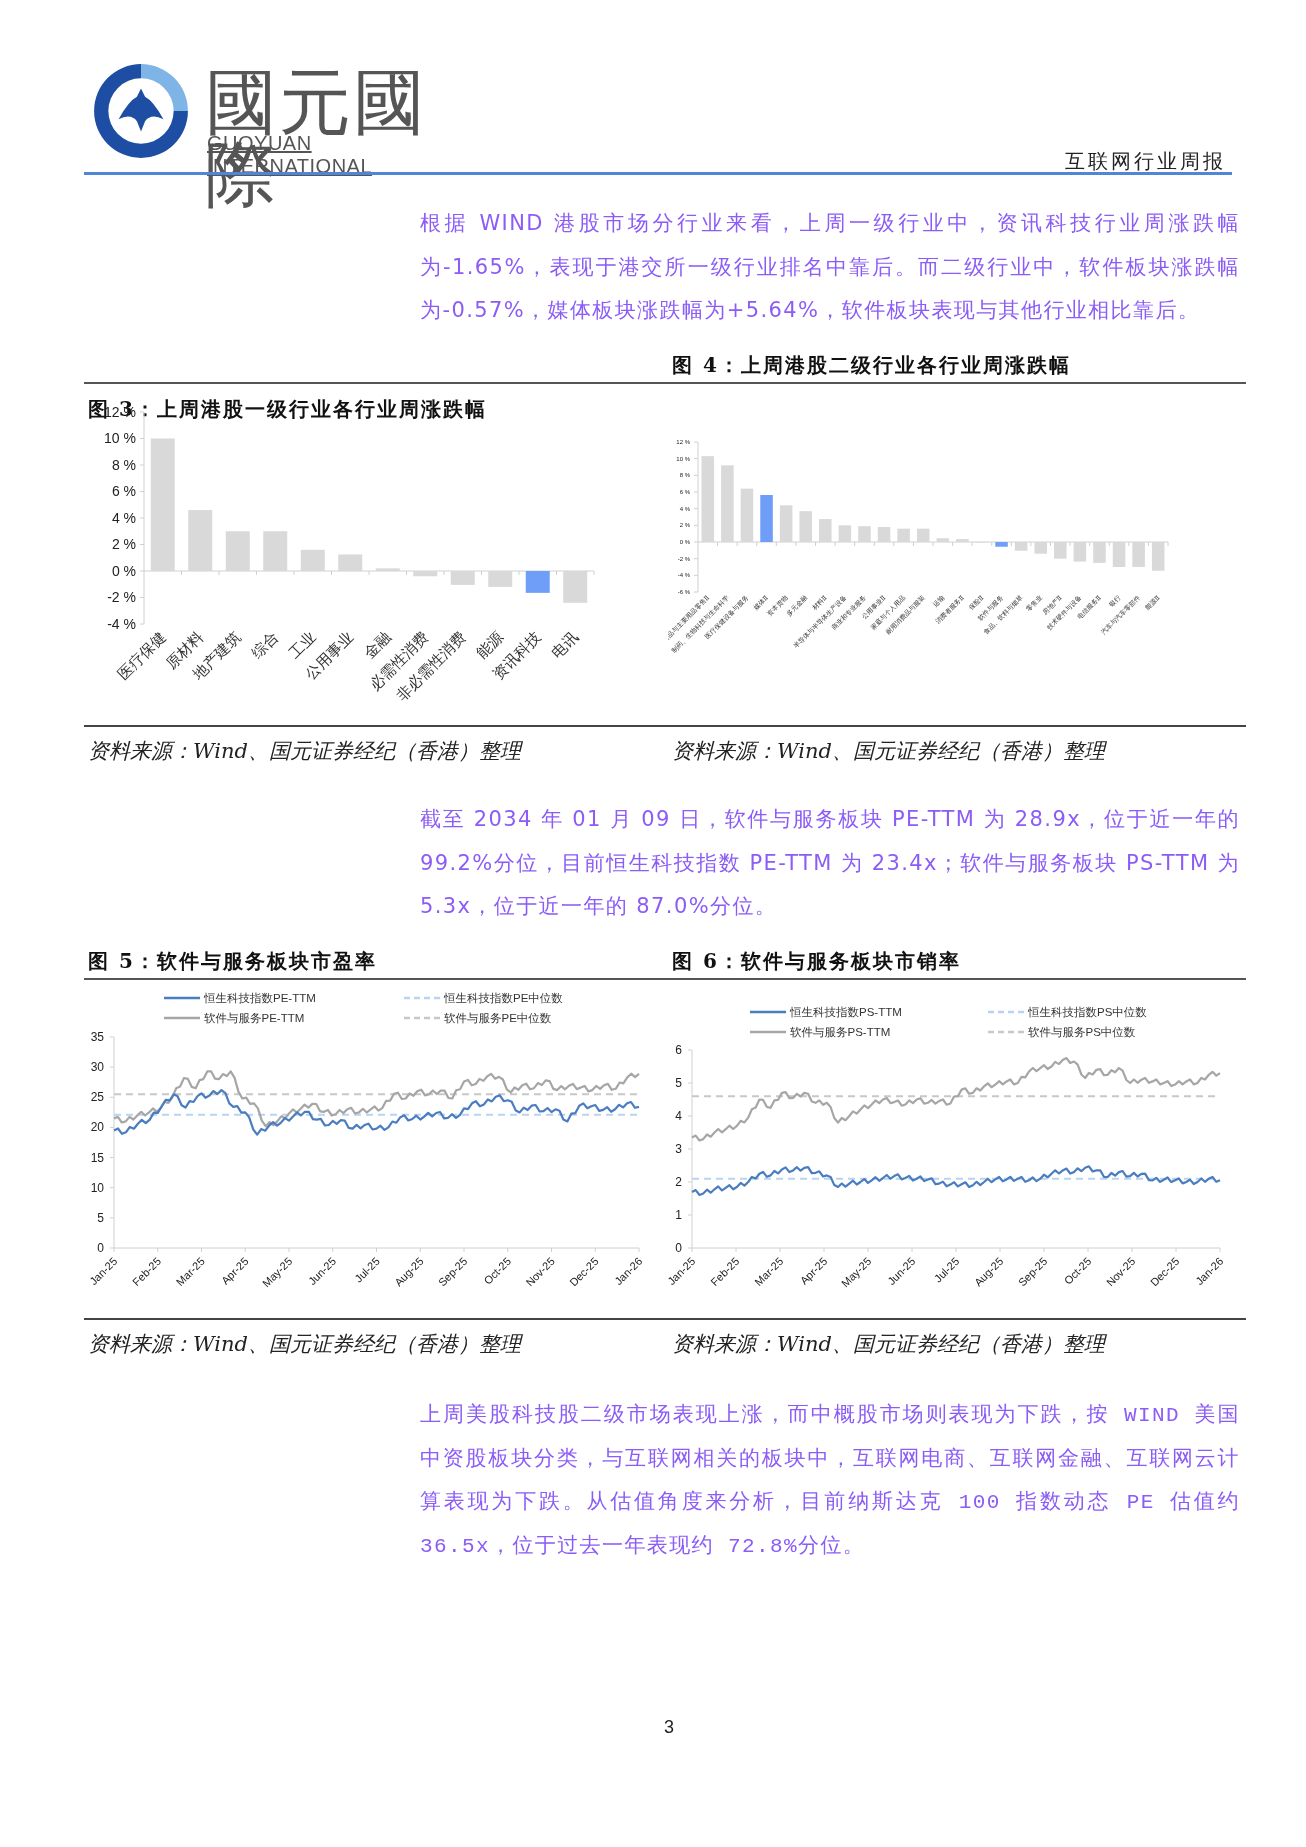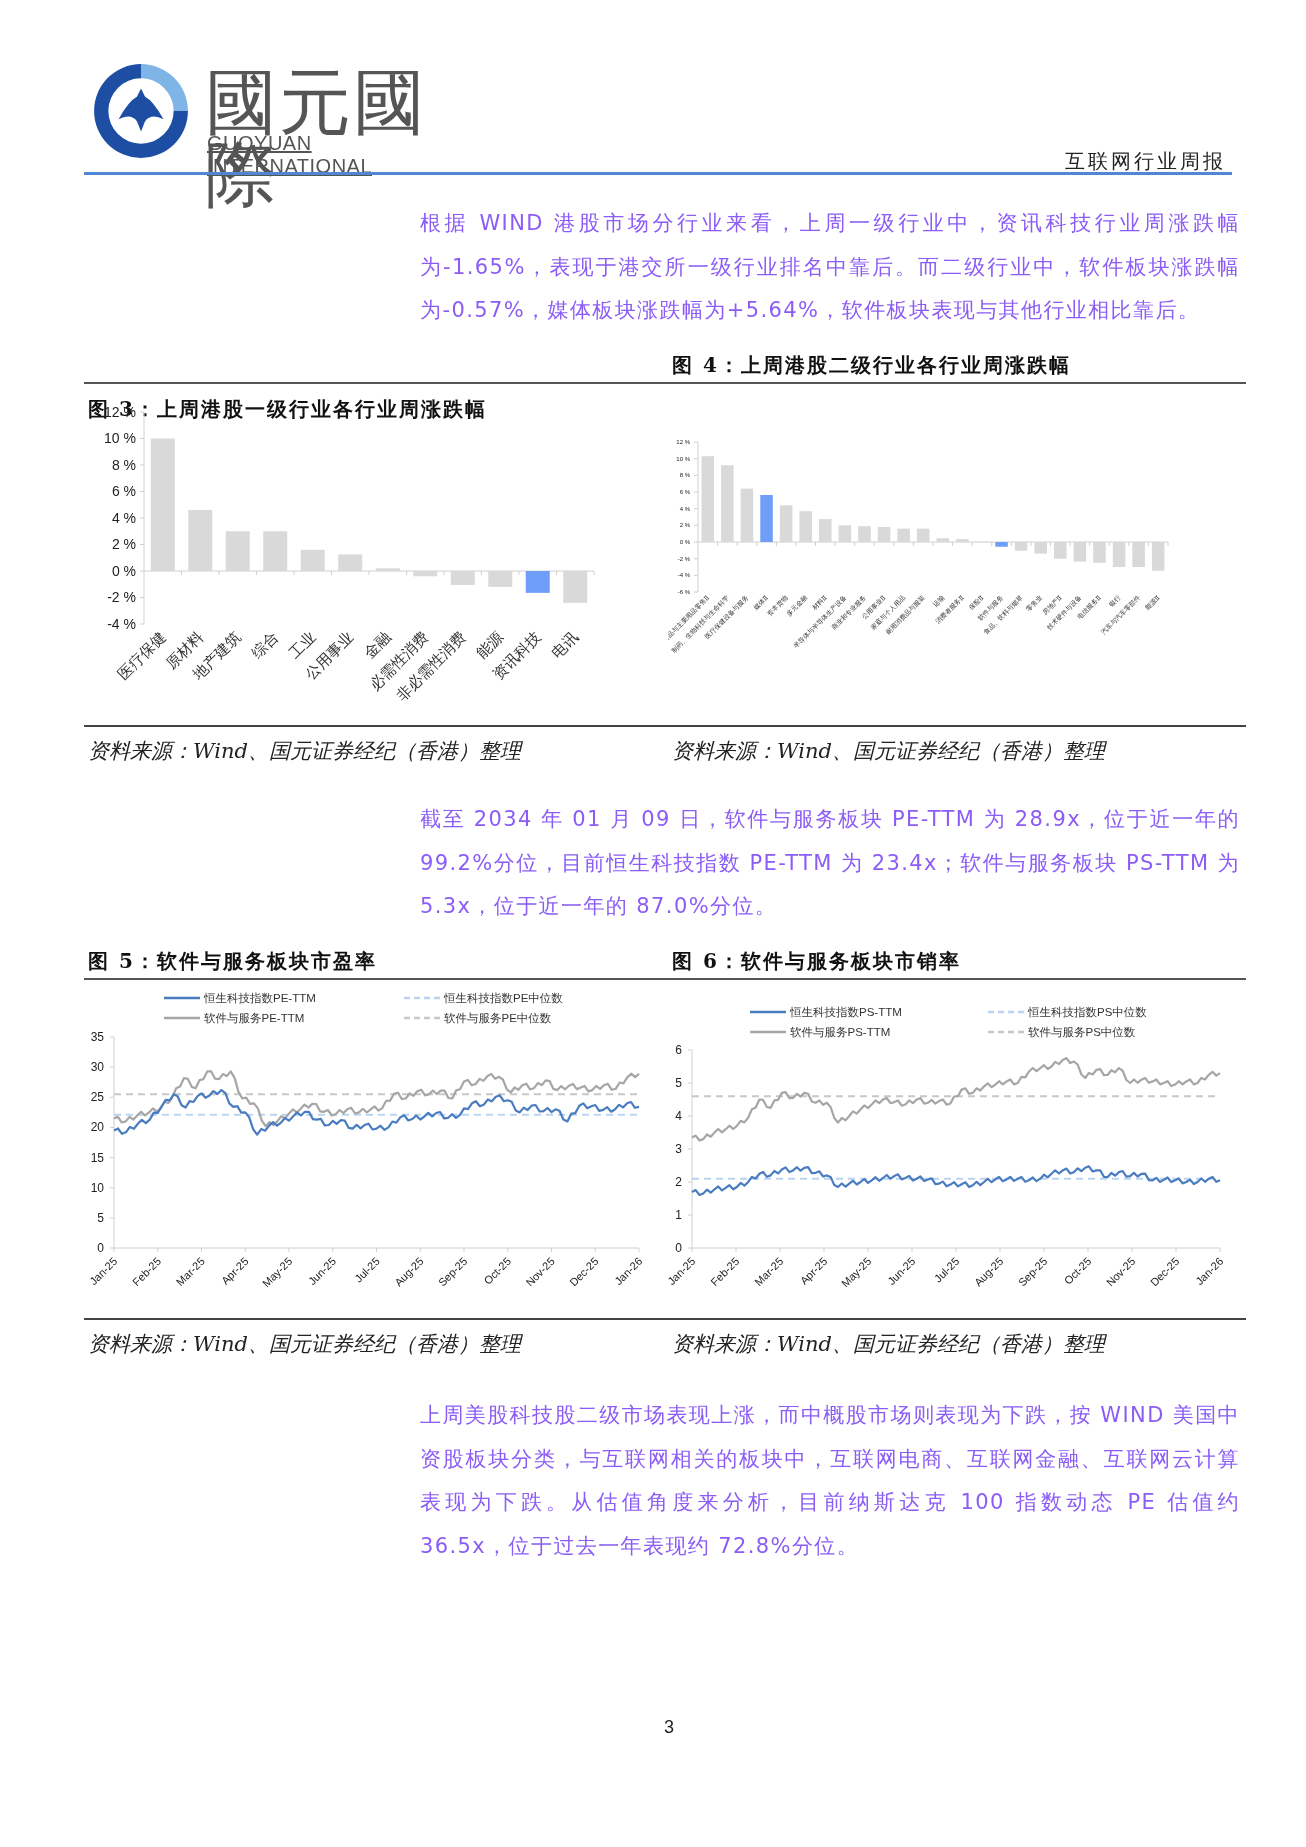--- a/index.html
+++ b/index.html
@@ -319,15 +319,15 @@
       <line x1="24" y1="192.70000000000002" x2="552" y2="192.70000000000002" stroke="#b9d3f0" stroke-width="2" stroke-dasharray="7 5"></line>
       <line x1="24" y1="110.20000000000002" x2="552" y2="110.20000000000002" stroke="#c8c8c8" stroke-width="2" stroke-dasharray="7 5"></line>
       <polyline points="24.0,151.4 27.7,149.6 31.5,154.5 35.2,153.1 39.0,148.5 42.7,150.7 46.5,146.5 50.2,143.0 54.0,146.3 57.7,143.2 61.4,139.7 65.2,143.0 68.9,139.9 72.7,134.8 76.4,136.4 80.2,131.6 83.9,123.2 87.7,121.5 91.4,113.5 95.1,113.9 98.9,121.0 102.6,121.8 106.4,114.4 110.1,113.8 113.9,106.9 117.6,106.2 121.4,112.2 125.1,111.9 128.9,107.8 132.6,110.5 136.3,106.9 140.1,107.8 143.8,115.5 147.6,116.8 151.3,114.4 155.1,118.8 158.8,116.8 162.6,121.0 166.3,132.0 170.0,136.6 173.8,132.0 177.5,134.2 181.3,130.0 185.0,125.4 188.8,127.6 192.5,123.4 196.3,119.4 200.0,122.1 203.7,118.5 207.5,114.4 211.2,117.1 215.0,113.5 218.7,112.0 222.5,117.2 226.2,116.1 230.0,114.5 233.7,119.7 237.4,118.5 241.2,114.4 244.9,117.1 248.7,113.5 252.4,112.2 256.2,117.7 259.9,116.8 263.7,113.9 267.4,117.7 271.1,115.1 274.9,113.5 278.6,118.7 282.4,117.5 286.1,110.5 289.9,110.2 293.6,103.6 297.4,102.3 301.1,107.8 304.9,106.9 308.6,102.3 312.3,104.5 316.1,100.3 319.8,97.4 323.6,101.2 327.3,98.6 331.1,95.2 334.8,98.4 338.6,95.4 342.3,93.5 346.0,98.4 349.8,97.0 353.5,90.8 357.3,91.3 361.0,85.5 364.8,82.0 368.5,85.2 372.3,82.1 376.0,79.2 379.7,83.0 383.5,80.5 387.2,75.9 391.0,78.1 394.7,73.9 398.5,72.1 402.2,77.0 406.0,75.5 409.7,78.7 413.4,88.5 417.2,92.0 420.9,86.9 424.7,88.5 428.4,83.8 432.2,83.1 435.9,89.1 439.7,88.8 443.4,84.2 447.1,86.3 450.9,82.1 454.6,84.7 458.4,94.0 462.1,97.0 465.9,93.5 469.6,96.8 473.4,93.7 477.1,91.9 480.9,96.8 484.6,95.4 488.3,93.5 492.1,98.4 495.8,97.0 499.6,95.2 503.3,100.1 507.1,98.6 510.8,95.2 514.6,98.4 518.3,95.4 522.0,93.5 525.8,98.4 529.5,97.0 533.3,91.9 537.0,93.5 540.8,88.8 544.5,85.8 548.3,89.6 552.0,87.1" fill="none" stroke="#a6a6a6" stroke-width="2.2" stroke-linejoin="round"></polyline>
       <polyline points="24.0,205.9 27.7,204.1 31.5,209.0 35.2,207.5 39.0,203.7 42.7,206.7 46.5,203.3 50.2,200.4 54.0,204.4 57.7,201.9 61.4,199.2 65.2,203.3 68.9,201.0 72.7,196.9 76.4,199.6 80.2,196.0 83.9,190.9 87.7,192.5 91.4,187.8 95.1,185.9 98.9,190.8 102.6,189.4 106.4,185.0 110.1,187.4 113.9,183.5 117.6,181.4 121.4,186.1 125.1,184.4 128.9,181.2 132.6,184.7 136.3,181.8 140.1,181.1 143.8,187.1 147.6,186.8 151.3,185.3 155.1,190.5 158.8,189.4 162.6,190.9 166.3,199.1 170.0,201.0 173.8,197.5 177.5,200.7 181.3,197.6 185.0,194.7 188.8,198.5 192.5,196.0 196.3,193.1 200.0,196.9 203.7,194.3 207.5,191.2 211.2,194.8 215.0,192.0 218.7,189.0 222.5,192.7 226.2,190.1 230.0,188.3 233.7,193.4 237.4,192.0 241.2,189.9 244.9,194.5 248.7,192.7 252.4,190.5 256.2,195.1 259.9,193.4 263.7,192.4 267.4,198.2 271.1,197.6 274.9,195.6 278.6,200.3 282.4,198.6 286.1,196.2 289.9,200.4 293.6,198.3 297.4,196.3 301.1,201.0 304.9,199.3 308.6,195.8 312.3,199.1 316.1,196.0 319.8,192.7 323.6,196.2 327.3,193.4 331.1,191.0 334.8,195.3 338.6,193.4 342.3,190.8 346.0,194.9 349.8,192.7 353.5,190.9 357.3,195.8 361.0,194.3 364.8,191.4 368.5,195.2 372.3,192.7 376.0,188.7 379.7,191.4 383.5,187.8 387.2,184.3 391.0,187.5 394.7,184.4 398.5,182.6 402.2,187.5 406.0,186.1 409.7,182.3 413.4,185.2 417.2,181.8 420.9,180.3 424.7,185.5 428.4,184.4 432.2,184.3 435.9,190.8 439.7,191.1 443.4,187.0 447.1,189.7 450.9,186.1 454.6,185.0 458.4,190.7 462.1,190.1 465.9,186.9 469.6,190.5 473.4,187.8 477.1,187.6 480.9,194.1 484.6,194.3 488.3,191.8 492.1,195.9 495.8,193.7 499.6,191.5 503.3,196.1 507.1,194.3 510.8,192.5 514.6,197.4 518.3,196.0 522.0,193.6 525.8,198.0 529.5,196.0 533.3,192.5 537.0,195.8 540.8,192.7 544.5,190.9 548.3,195.8 552.0,194.3" fill="none" stroke="#4a7cc0" stroke-width="2.2" stroke-linejoin="round"></polyline>
     </svg></div>
 
 <div class="abs fig-bottom-rule" style="left:84px;top:1318px;width:1162px;"></div>
 <div class="abs source" style="left:88px;top:1330px;">资料来源：Wind、国元证券经纪（香港）整理</div>
 <div class="abs source" style="left:672px;top:1330px;">资料来源：Wind、国元证券经纪（香港）整理</div>
 
-<div class="abs para" style="left:420px;top:1394px;width:820px;">上周美股科技股二级市场表现上涨，而中概股市场则表现为下跌，按 WIND 美国中资股板块分类，与互联网相关的板块中，互联网电商、互联网金融、互联网云计算表现为下跌。从估值角度来分析，目前纳斯达克 100 指数动态 PE 估值约 36.5x，位于过去一年表现约 72.8%分位。</div>
+<div class="abs para" style="left:420px;top:1394px;width:820px;font-family:Liberation Mono, monospace;">上周美股科技股二级市场表现上涨，而中概股市场则表现为下跌，按 WIND 美国中资股板块分类，与互联网相关的板块中，互联网电商、互联网金融、互联网云计算表现为下跌。从估值角度来分析，目前纳斯达克 100 指数动态 PE 估值约 36.5x，位于过去一年表现约 72.8%分位。</div>
 
 <div class="abs page-num" style="left:664px;top:1717px;">3</div>
 
 </body></html>

